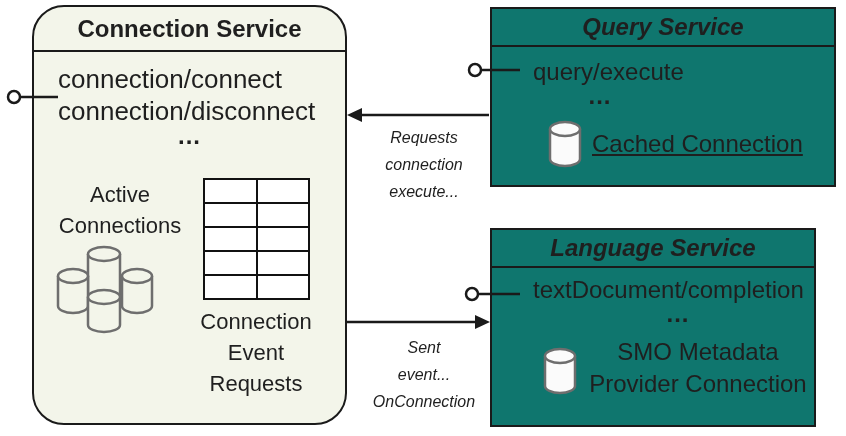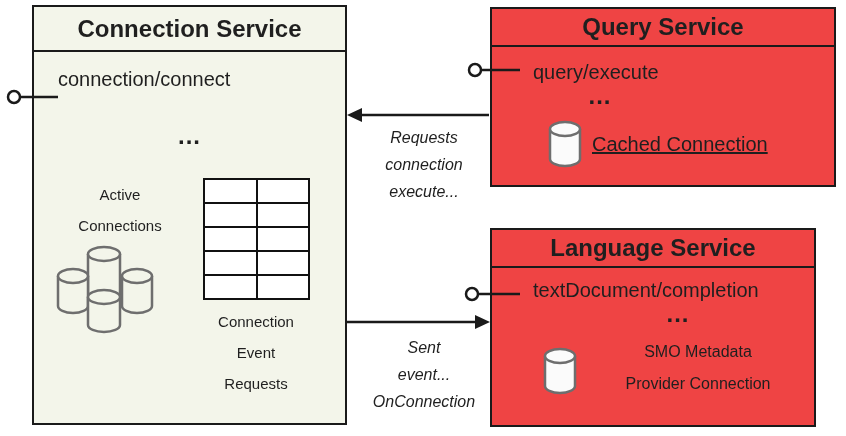--- a/index.html
+++ b/index.html
@@ -11,37 +11,37 @@
     font-family: "Liberation Sans", "DejaVu Sans", sans-serif;
     color: #1f1f1f;
     overflow: hidden;
   }
   .box {
     position: absolute;
     border: 2px solid #1a1a1a;
     box-sizing: border-box;
   }
   .box.green { background: #f3f5ea; }
-  .box.white { background: #ef4444; }
+  .box.white { background: #0f766e; font-style: italic; }
   .box-header {
     border-bottom: 2px solid #1a1a1a;
     font-weight: bold;
     font-size: 24px;
     text-align: center;
     display: flex;
     align-items: center;
     justify-content: center;
     box-sizing: border-box;
   }
   .abs { position: absolute; }
-  .method-list { font-size: 20px; line-height: 32px; white-space: nowrap; }
+  .method-list { font-size: 26px; line-height: 32px; white-space: nowrap; }
   .ellipsis { font-size: 24px; line-height: 28px; text-align: center; font-weight: bold; letter-spacing: 1px; }
-  .small-label { font-size: 15px; line-height: 31px; text-align: center; }
-  .inline-label { font-size: 20px; line-height: 28px; white-space: nowrap; }
-  .smo-label { font-size: 16px; line-height: 32px; text-align: center; }
+  .small-label { font-size: 22px; line-height: 31px; text-align: center; }
+  .inline-label { font-size: 24px; line-height: 28px; white-space: nowrap; }
+  .smo-label { font-size: 24px; line-height: 32px; text-align: center; }
   .arrow-label {
     font-size: 16px;
     line-height: 27px;
     font-style: italic;
     text-align: center;
   }
   .cbgrid {
     position: absolute;
     left: 203px; top: 178px;
     width: 107px; height: 122px;
@@ -54,26 +54,27 @@
   }
   .cbgrid .cell { border: 1px solid #111111; }
   svg { display: block; }
   .overlay { position: absolute; left: 0; top: 0; pointer-events: none; }
 </style>
 </head>
 <body>
 
 <div class="canvas">
 
-  <div class="box green" style="left:32px; top:5px; width:315px; height:420px;">
+  <div class="box green" style="left:32px; top:5px; width:315px; height:420px;border-radius:32px;">
     <div class="box-header" style="height:45px;">Connection Service</div>
   </div>
 
   <div class="abs method-list" style="left:58px; top:63px;">
     <div>connection/connect</div>
+    <div>connection/disconnect</div>
   </div>
   <div class="abs ellipsis" style="left:32px; top:122px; width:315px;">...</div>
 
   <div class="abs small-label" style="left:38px; top:179px; width:164px;">
     <div>Active</div>
     <div>Connections</div>
   </div>
 
   <svg class="abs" style="left:52px; top:240px;" width="106" height="100" viewBox="0 0 106 100">
     <g stroke="#6e6e6e" stroke-width="2.5" fill="#f3f5ea">

